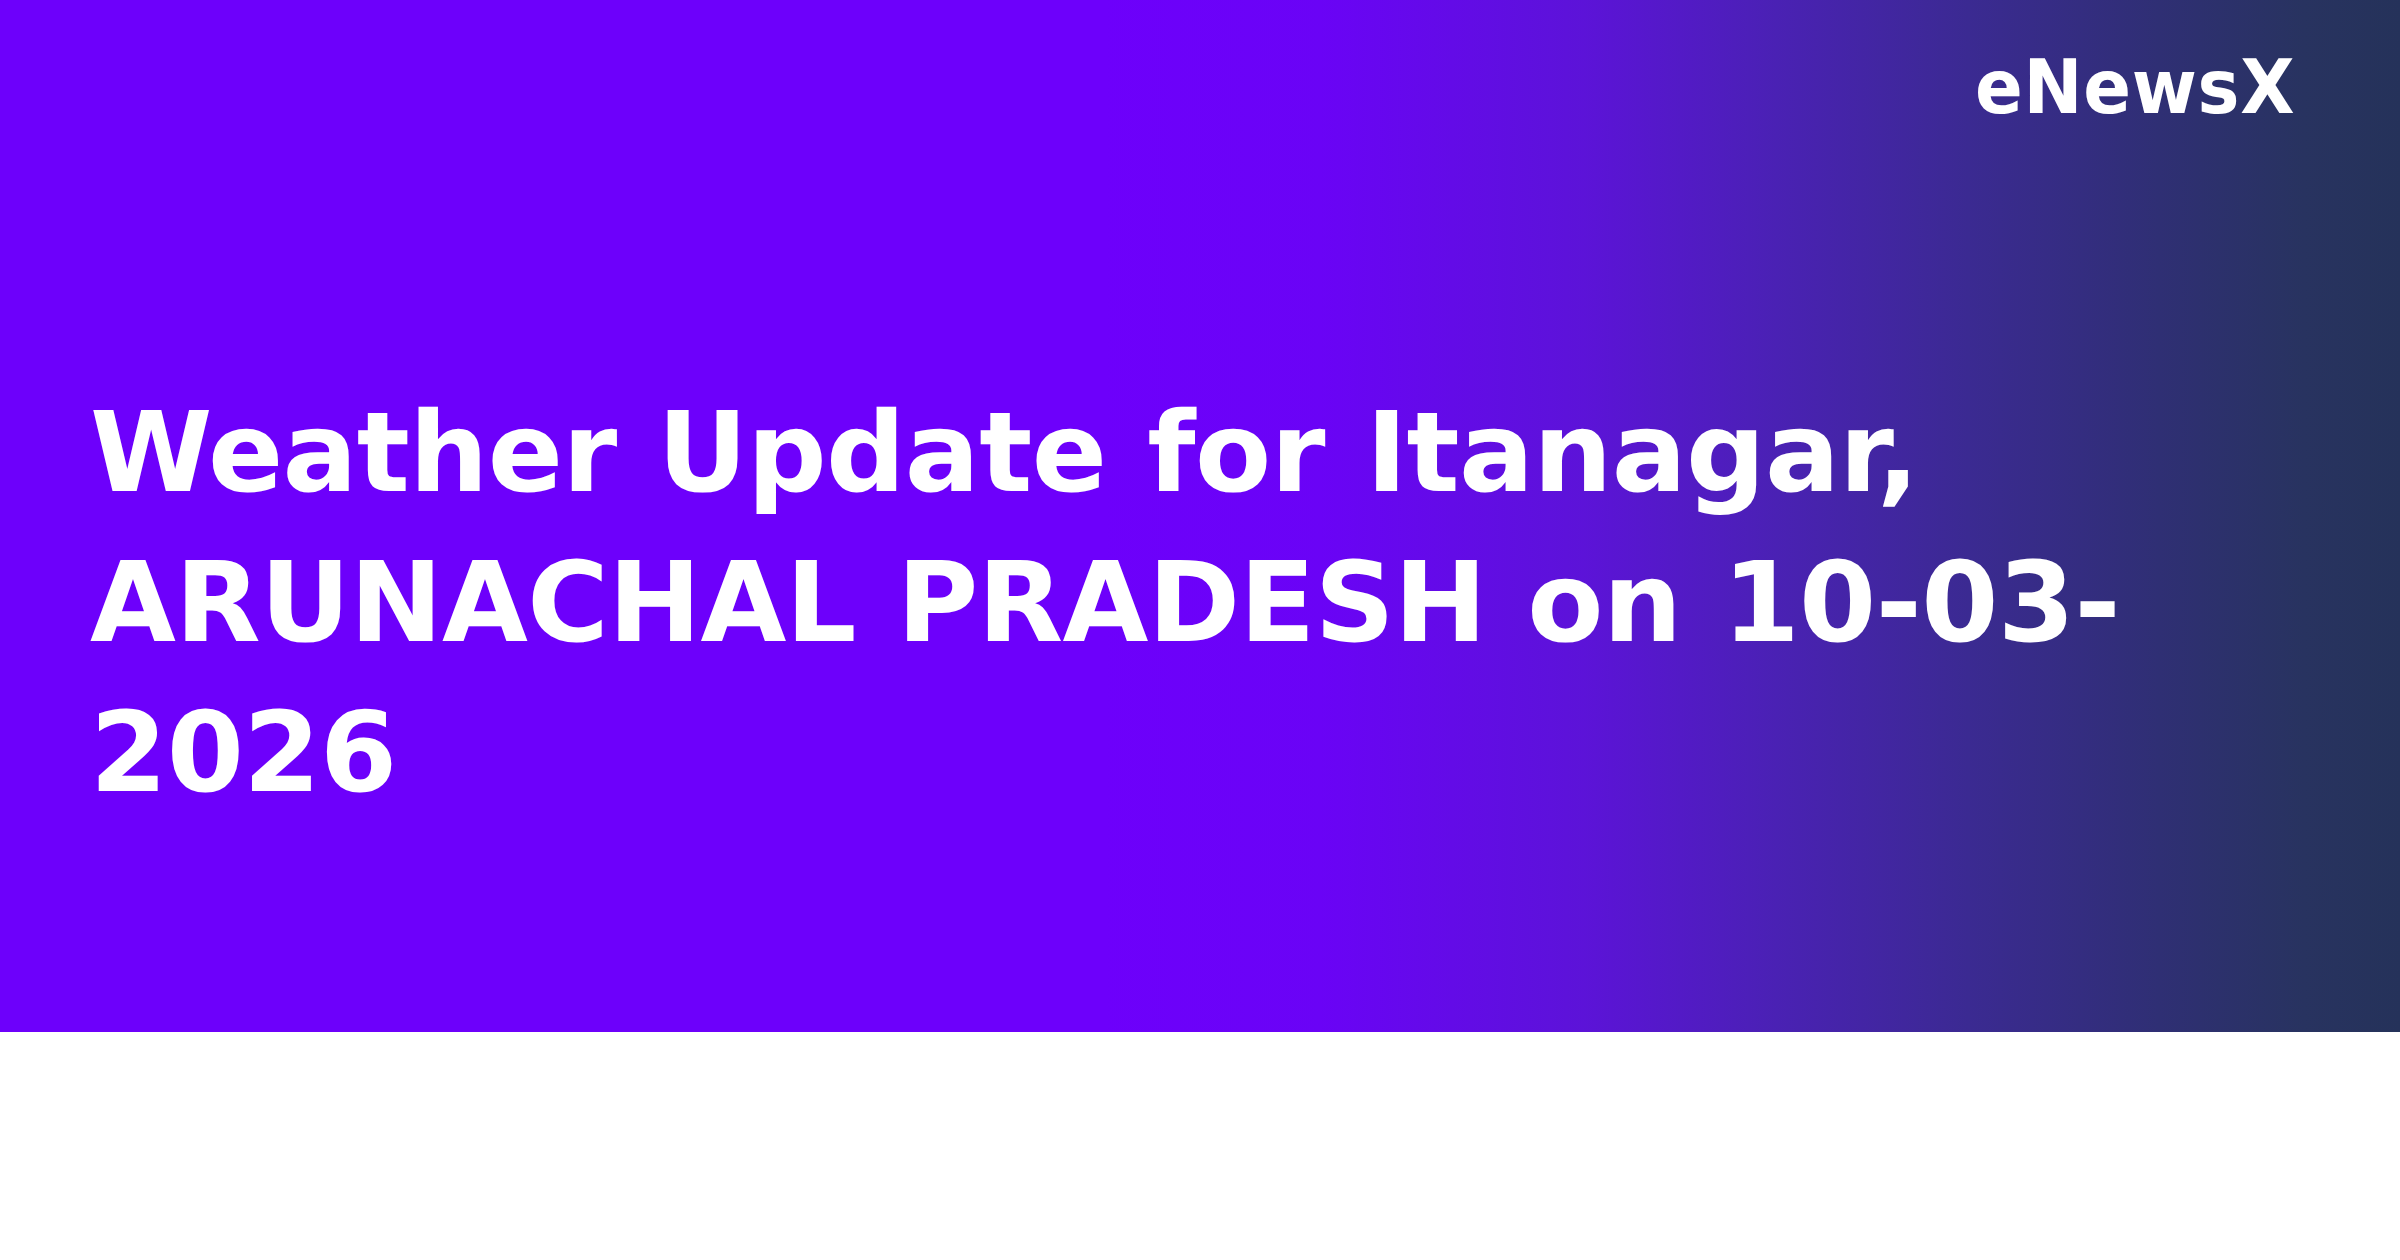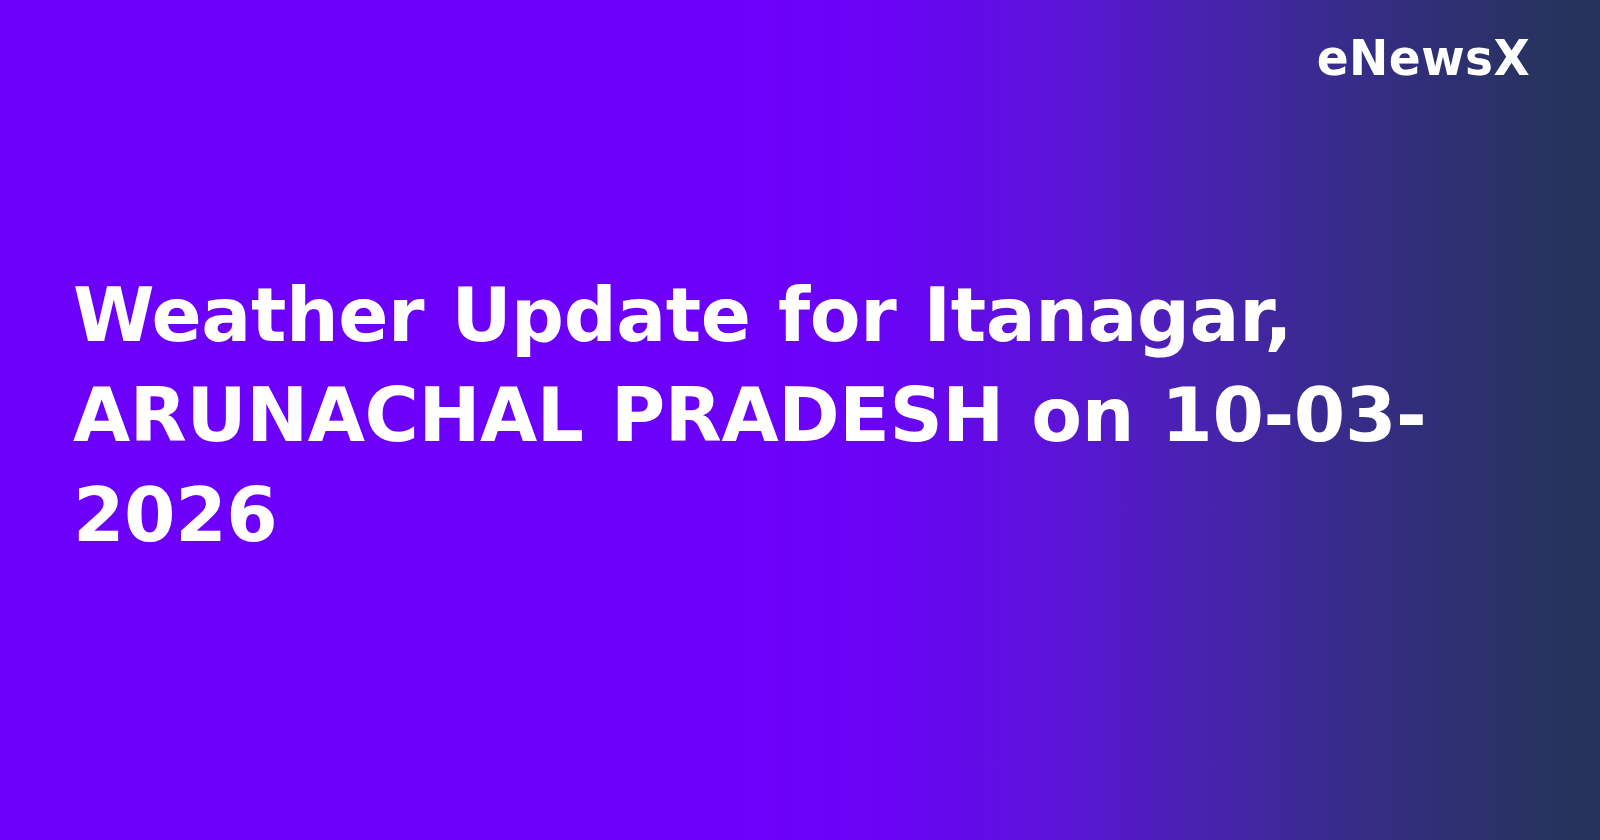--- a/index.html
+++ b/index.html
@@ -5,21 +5,21 @@
 <style>
   html, body {
     margin: 0;
     padding: 0;
     background: #ffffff;
   }
 
   #banner {
     position: relative;
     width: 1600px;
-    height: 840px;
+    height: 688px;
     overflow: hidden;
     
     background-image: linear-gradient(
       90deg,
       #6d00fb 0%,
       #6d00fb 46%,
       #6a03f6 55%,
       #5c13d8 66%,
       #4a21b4 74%,
       #3b2a92 82%,
@@ -50,21 +50,21 @@
 
   
   .headline-block {
     position: absolute;
     left: 60px;
     top: 252px;
     width: 1420px;
   }
 
   .headline {
-    margin: 13px;
+    margin: 0;
     font-family: "DejaVu Sans", "Liberation Sans", sans-serif;
     font-size: 74px;
     font-weight: 700;
     line-height: 100px;
     color: #ffffff;
     letter-spacing: -0.4px;
     word-spacing: 2px;
     text-align: left;
     white-space: pre-wrap;
   }

